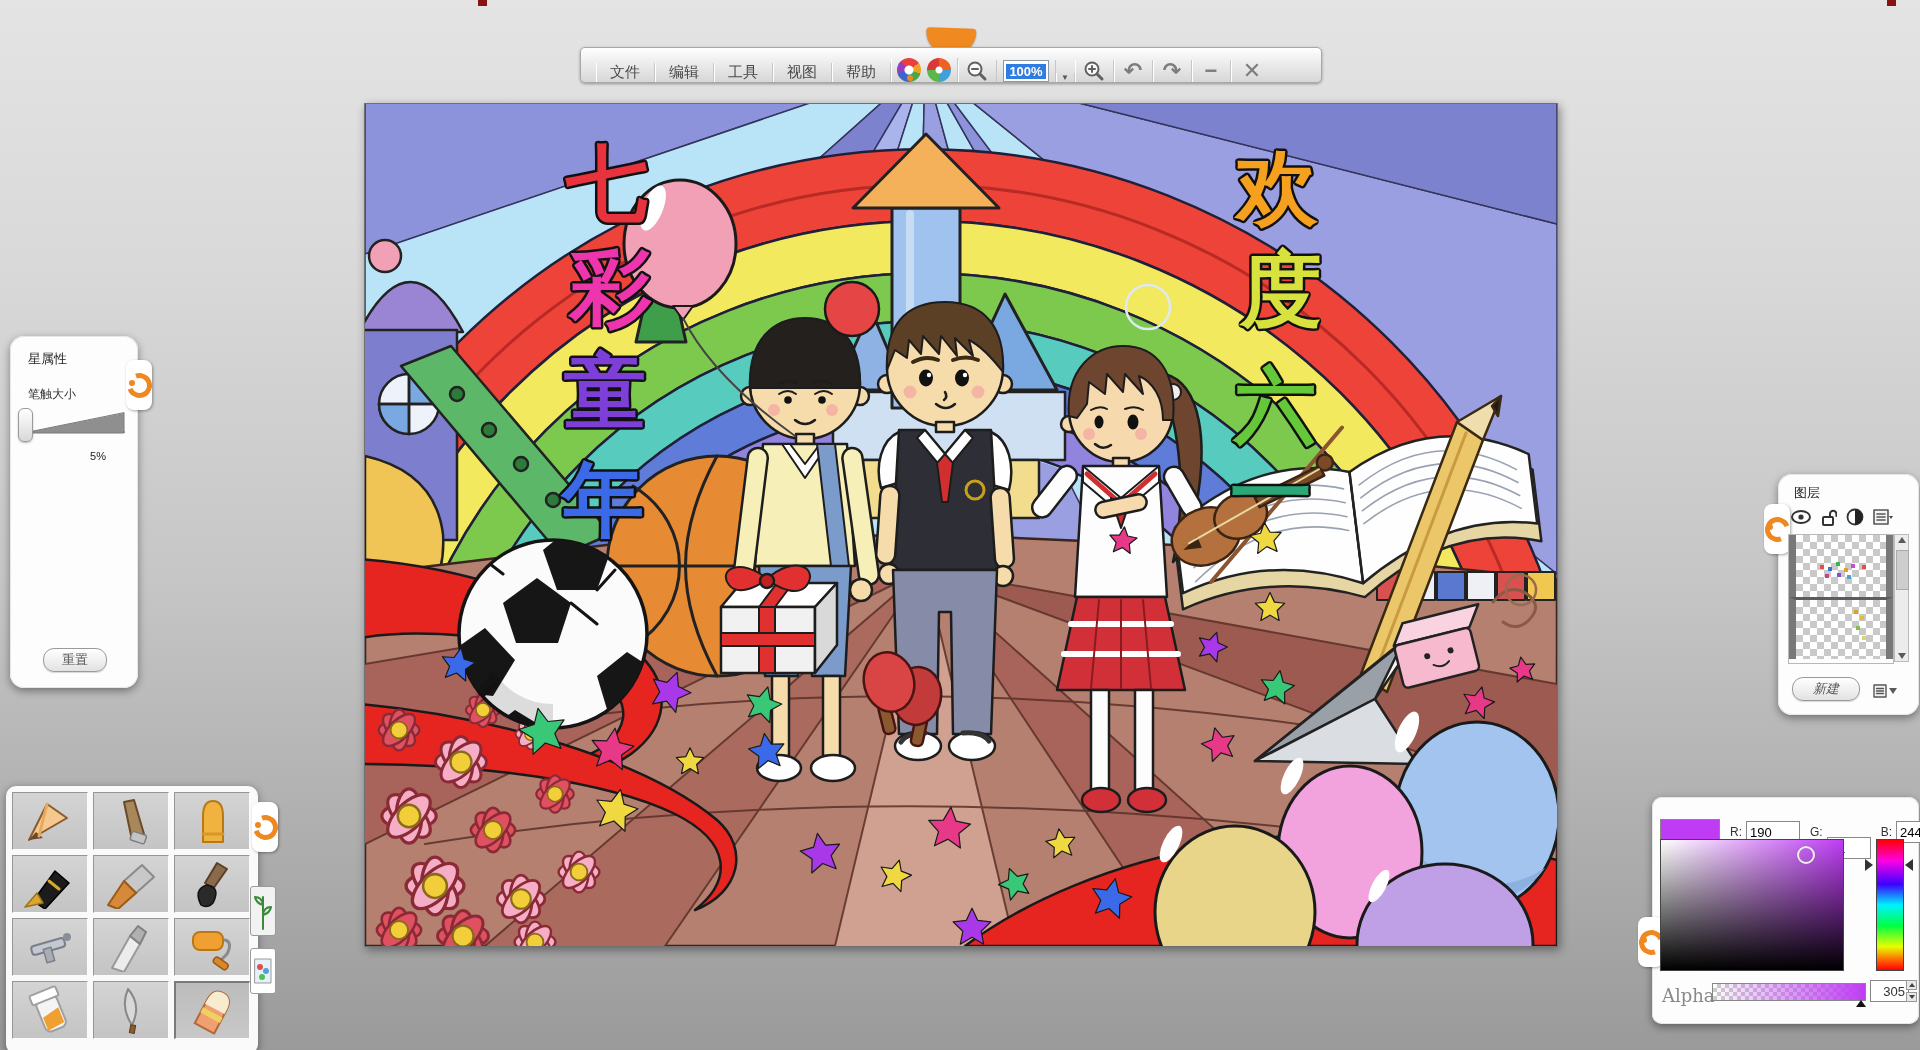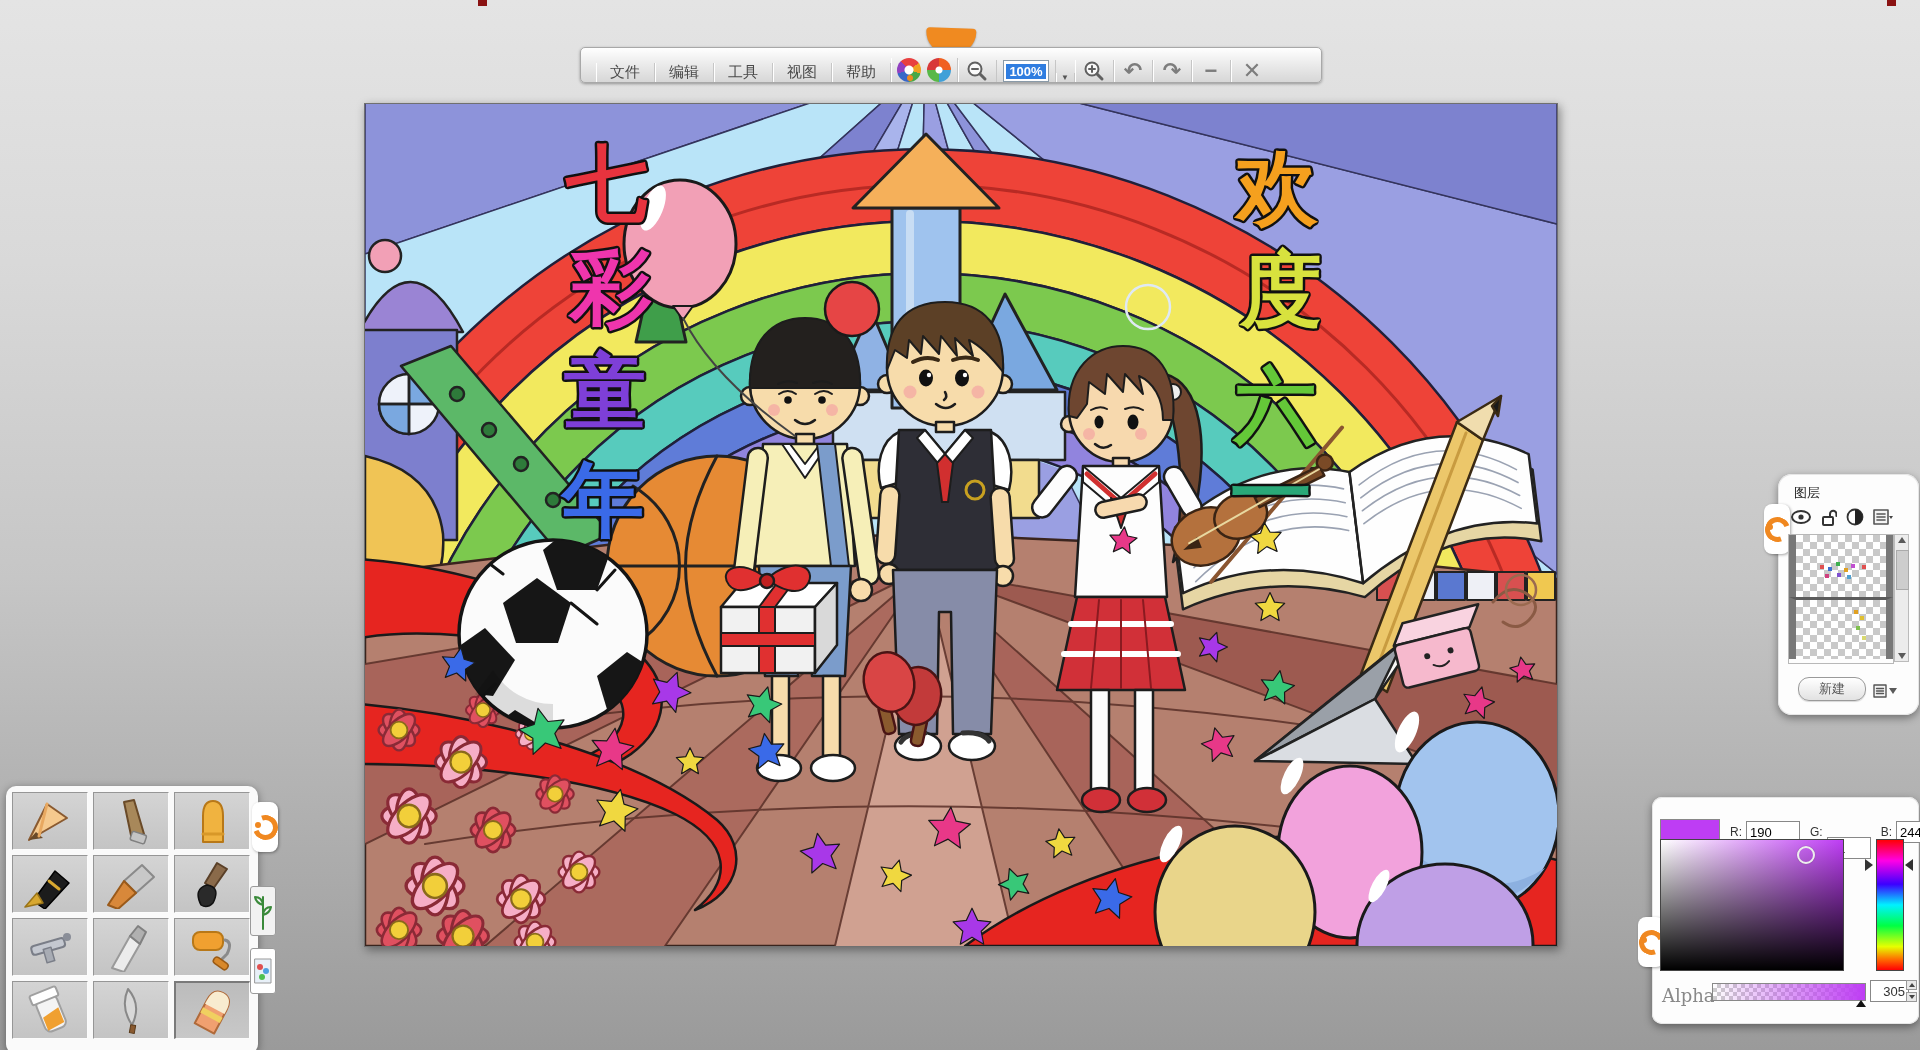--- a/index.html
+++ b/index.html
@@ -79,21 +79,21 @@
       linear-gradient(45deg,#c9c9c9 25%,transparent 25%,transparent 75%,#c9c9c9 75%);
     background-size:14px 14px;background-position:0 0,7px 7px;}
   .thumb+.thumb{border-top:3px solid #5c5c5c;}
   .speck{position:absolute;width:4px;height:4px;background:#e05050;}
   .sp-a{left:24px;top:30px;box-shadow:8px 2px 0 #4070d0,16px -3px 0 #40b050,24px 3px 0 #e0a020,31px -1px 0 #c050d0,5px 9px 0 #d04080,17px 8px 0 #8050d0,27px 10px 0 #50a0d0,42px 0 0 #e05050;}
   .sp-b{left:58px;top:10px;box-shadow:6px 6px 0 #e0c030,2px 16px 0 #80c050,8px 26px 0 #d8d870;}
   .lp-scroll{left:116px;top:60px;width:15px;height:128px;background:#ececec;border:1px solid #bbb;box-sizing:border-box;}
   .lp-scroll .thumb-bar{position:absolute;left:1px;top:15px;width:11px;height:38px;background:#cdcdcd;border:1px solid #aaa;}
   .tri-up{width:0;height:0;border-left:4px solid transparent;border-right:4px solid transparent;border-bottom:6px solid #5a5a5a;}
   .tri-down{width:0;height:0;border-left:4px solid transparent;border-right:4px solid transparent;border-top:6px solid #5a5a5a;}
-  .lp-new{left:20px;bottom:14px;width:66px;height:22px;}
+  .lp-new{left:14px;bottom:14px;width:66px;height:22px;font-style:italic;}
   .lp-menu{left:94px;bottom:14px;width:26px;height:20px;}
 
   
   .color-panel{left:1652px;top:797px;width:267px;height:227px;border-radius:10px;}
   .cp-row{left:8px;top:8px;display:flex;align-items:center;gap:4px;}
   .cp-swatch{width:58px;height:24px;border:1px solid #888;}
   .cp-lab{font-size:12px;color:#333;margin-left:6px;}
   .cp-num{width:46px;height:20px;border:1px solid #888;font-size:13px;padding:0 3px;font-family:"Liberation Sans",sans-serif;}
   .cp-sv{left:8px;top:42px;width:182px;height:130px;border:1px solid #444;
     background:linear-gradient(to top,#000,rgba(0,0,0,0)),linear-gradient(to right,#fff,rgb(190,61,244));}
@@ -574,20 +574,37 @@
         <text x="912" y="112" fill="#f5a01e">欢</text>
         <text x="916" y="214" fill="#d8e23e">度</text>
         <text x="910" y="330" fill="#64c838">六</text>
         <text x="906" y="418" fill="#2aa878">一</text>
       </g>
 
       <circle cx="783" cy="203" r="22" fill="none" stroke="#dfe9f4" stroke-width="2.5"></circle>
     </svg>
   </div>
 
+  <div class="p panel star-panel">
+    <div class="handle" style="right:-14px;top:24px;">
+        <span class="oc"></span>
+        <span class="od"></span>
+      </div>
+    <div class="p sp-title">星属性</div>
+    <div class="p sp-label">笔触大小</div>
+    <svg class="p" style="left:10px;top:70px;" width="108" height="36" viewBox="0 0 108 36">
+      <line x1="2" y1="26" x2="104" y2="26" stroke="#8a8a8a" stroke-width="2"></line>
+      <polygon points="4,27 104,27 104,7" fill="#8f8f8f" stroke="#7a7a7a"></polygon>
+    </svg>
+    <div class="p sp-thumb"></div>
+    <div class="p sp-val">5%</div>
+    <div class="p btn sp-reset">
+        <span>重置</span>
+      </div>
+  </div>
 
   <div class="p palette">
     <div class="tool-grid">
       <div class="tool-cell">
         <svg width="62" height="50" viewBox="0 0 62 50">
           <polygon points="10,44 28,8 48,22" fill="#f5c98e" stroke="#8a5a30" stroke-width="2"></polygon>
           <polygon points="10,44 17,36 24,42" fill="#6a4a2a" stroke="none"></polygon>
           <line x1="28" y1="8" x2="20" y2="40" stroke="#e8a860" stroke-width="3"></line>
         </svg>
       </div>

